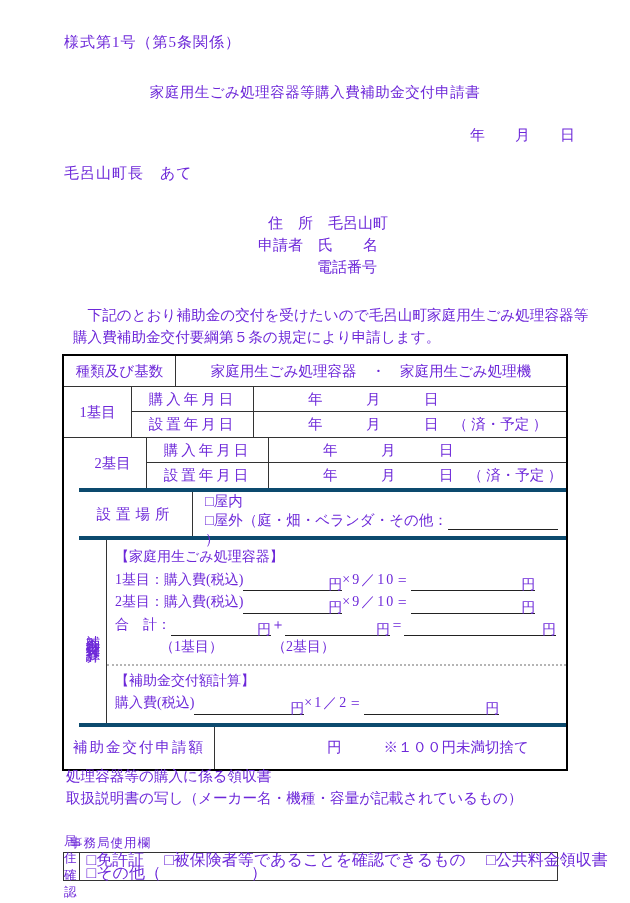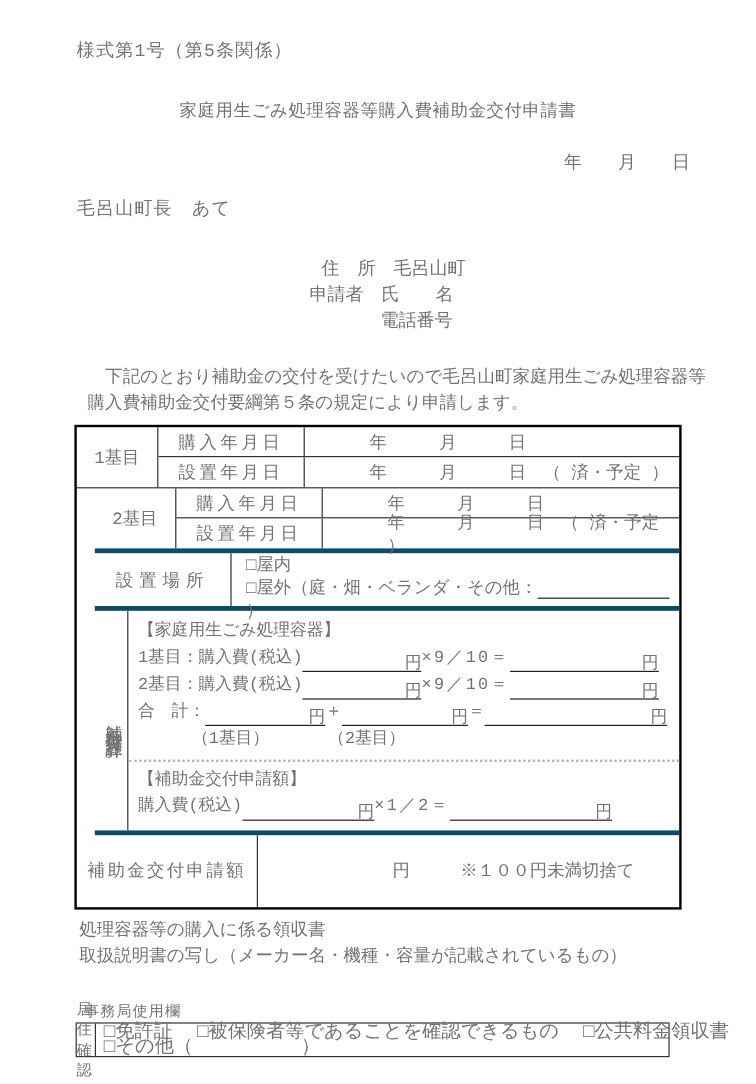--- a/index.html
+++ b/index.html
@@ -2,22 +2,22 @@
 <html><head>
 <meta charset="utf-8">
 <style>
   * { margin:0; padding:0; box-sizing:border-box; }
   html,body { background:#e8e8e8; }
   .page {
     position:relative;
     width:630px; height:903px;
     margin:0 auto;
     background:#ffffff;
-    color:#737373;
-    font-family:Liberation Mono, monospace;
+    color:#6d28d9;
+    font-family:Liberation Serif, serif;
     font-size:15px;
     overflow:hidden;
   }
   .abs { position:absolute; white-space:nowrap; }
 
   
   .form-number { left:64px; top:33px; letter-spacing:1px; }
   .doc-title   { left:0; top:83px; width:630px; text-align:center; font-size:14.5px; letter-spacing:0.5px; }
   .date-line   { right:55px; top:126px; }
   .addressee   { left:64px; top:164px; letter-spacing:1px; }
@@ -54,21 +54,21 @@
   .pright { flex:1; display:flex; flex-direction:column; justify-content:space-evenly; padding-left:12px; padding-right:5px; }
 
   .crow { }
   .cleft { width:28px; writing-mode:vertical-rl; text-orientation:upright; letter-spacing:2px; font-size:14.5px; padding:2px 0; }
   .ccontent { flex:1; padding:6px 6px 8px 8px; font-size:14px; }
   .cline { line-height:22.5px; white-space:nowrap; }
   .fill { display:inline-block; border-bottom:1px solid #222; height:17px; vertical-align:bottom; text-align:right; }
   .dotted-sep { border-top:2px dotted #b5b5b5; margin:5px -6px 4px -8px; height:0; }
   .note-line span { display:inline-block; }
 
-  .rrow { height:60px; }
+  .rrow { height:42px; }
   .rleft { width:151px; letter-spacing:2px; }
   .rright { flex:1; display:flex; align-items:center; }
   .rright .yen { margin-left:112px; }
   .rright .note { margin-left:42px; }
 
   
   .attachments { left:66px; top:766px; line-height:21.5px; font-size:14.6px; }
 
   
   .office-heading { left:70px; top:835px; font-size:12.5px; letter-spacing:1px; }
@@ -100,20 +100,24 @@
   <div class="abs app-address">住　所　毛呂山町</div>
   <div class="abs app-phone">電話番号</div>
 
   <div class="abs statement">
     <div class="l1">下記のとおり補助金の交付を受けたいので毛呂山町家庭用生ごみ処理容器等</div>
     <div class="l2">購入費補助金交付要綱第５条の規定により申請します。</div>
   </div>
 
   <div class="mtable">
 
+    <div class="row type-row bB">
+      <div class="cc bR type-label">種類及び基数</div>
+      <div class="cc type-value">家庭用生ごみ処理容器　・　家庭用生ごみ処理機</div>
+    </div>
 
     <div class="row bB">
       <div class="cc bR gleft">1基目</div>
       <div class="gright">
         <div class="drow bB">
           <div class="cc bR dlabel">購入年月日</div>
           <div class="dval">年　　　月　　　日</div>
         </div>
         <div class="drow">
           <div class="cc bR dlabel">設置年月日</div>
@@ -158,21 +162,21 @@
         <div class="cline">
           <span>2基目：購入費(税込)</span><span class="fill" style="width:99px">円</span><span style="letter-spacing:2px">×9／10＝</span><span class="fill" style="width:124px">円</span>
         </div>
         <div class="cline">
           <span>合　計：</span><span class="fill" style="width:100px">円</span><span>＋</span><span class="fill" style="width:105px">円</span><span>＝</span><span class="fill" style="width:152px">円</span>
         </div>
         <div class="cline note-line">
           <span style="margin-left:45px">（1基目）</span><span style="margin-left:49px">（2基目）</span>
         </div>
         <div class="dotted-sep"></div>
-        <div class="cline">【補助金交付申請額】</div>
+        <div class="cline">【補助金交付額計算】</div>
         <div class="cline">
           <span>購入費(税込)</span><span class="fill" style="width:110px">円</span><span style="letter-spacing:2px">×1／2＝</span><span class="fill" style="width:135px">円</span>
         </div>
       </div>
     </div>
 
     <div class="row rrow">
       <div class="cc bR rleft" style="height:100%">補助金交付申請額</div>
       <div class="rright">
         <span class="yen">円</span>

